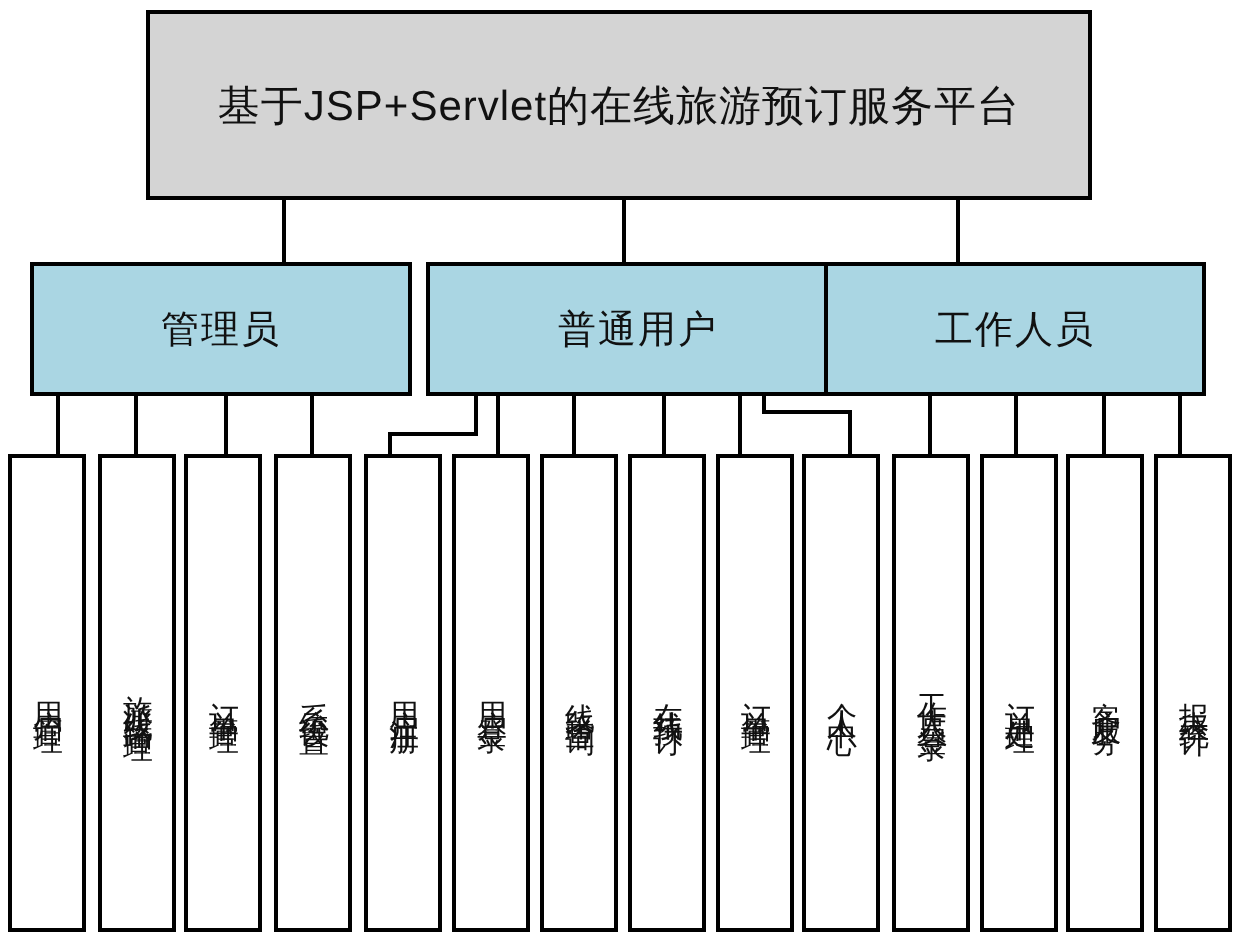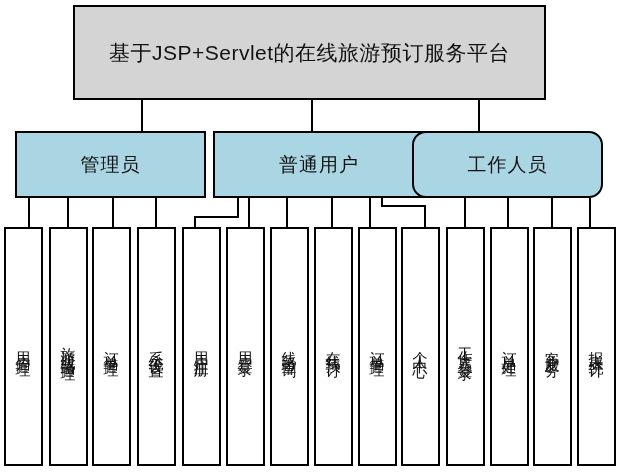--- a/index.html
+++ b/index.html
@@ -47,21 +47,21 @@
   }
   .group-node {
     top: 131px;
     height: 67px;
     background: var(--group-fill);
     font-size: 19px;
     letter-spacing: 1px;
   }
   .group-admin { left: 15px;  width: 191px; }
   .group-user  { left: 213px; width: 212px; }
-  .group-staff { left: 412px; width: 191px; border-radius: 14px; }
+  .group-staff { left: 412px; width: 191px; }
   .leaf-node {
     top: 227px;
     width: 39px;
     height: 239px;
     background: var(--leaf-fill);
     font-size: 15px;
   }
   .leaf-node .vtext {
     writing-mode: vertical-lr;
     text-orientation: upright;

